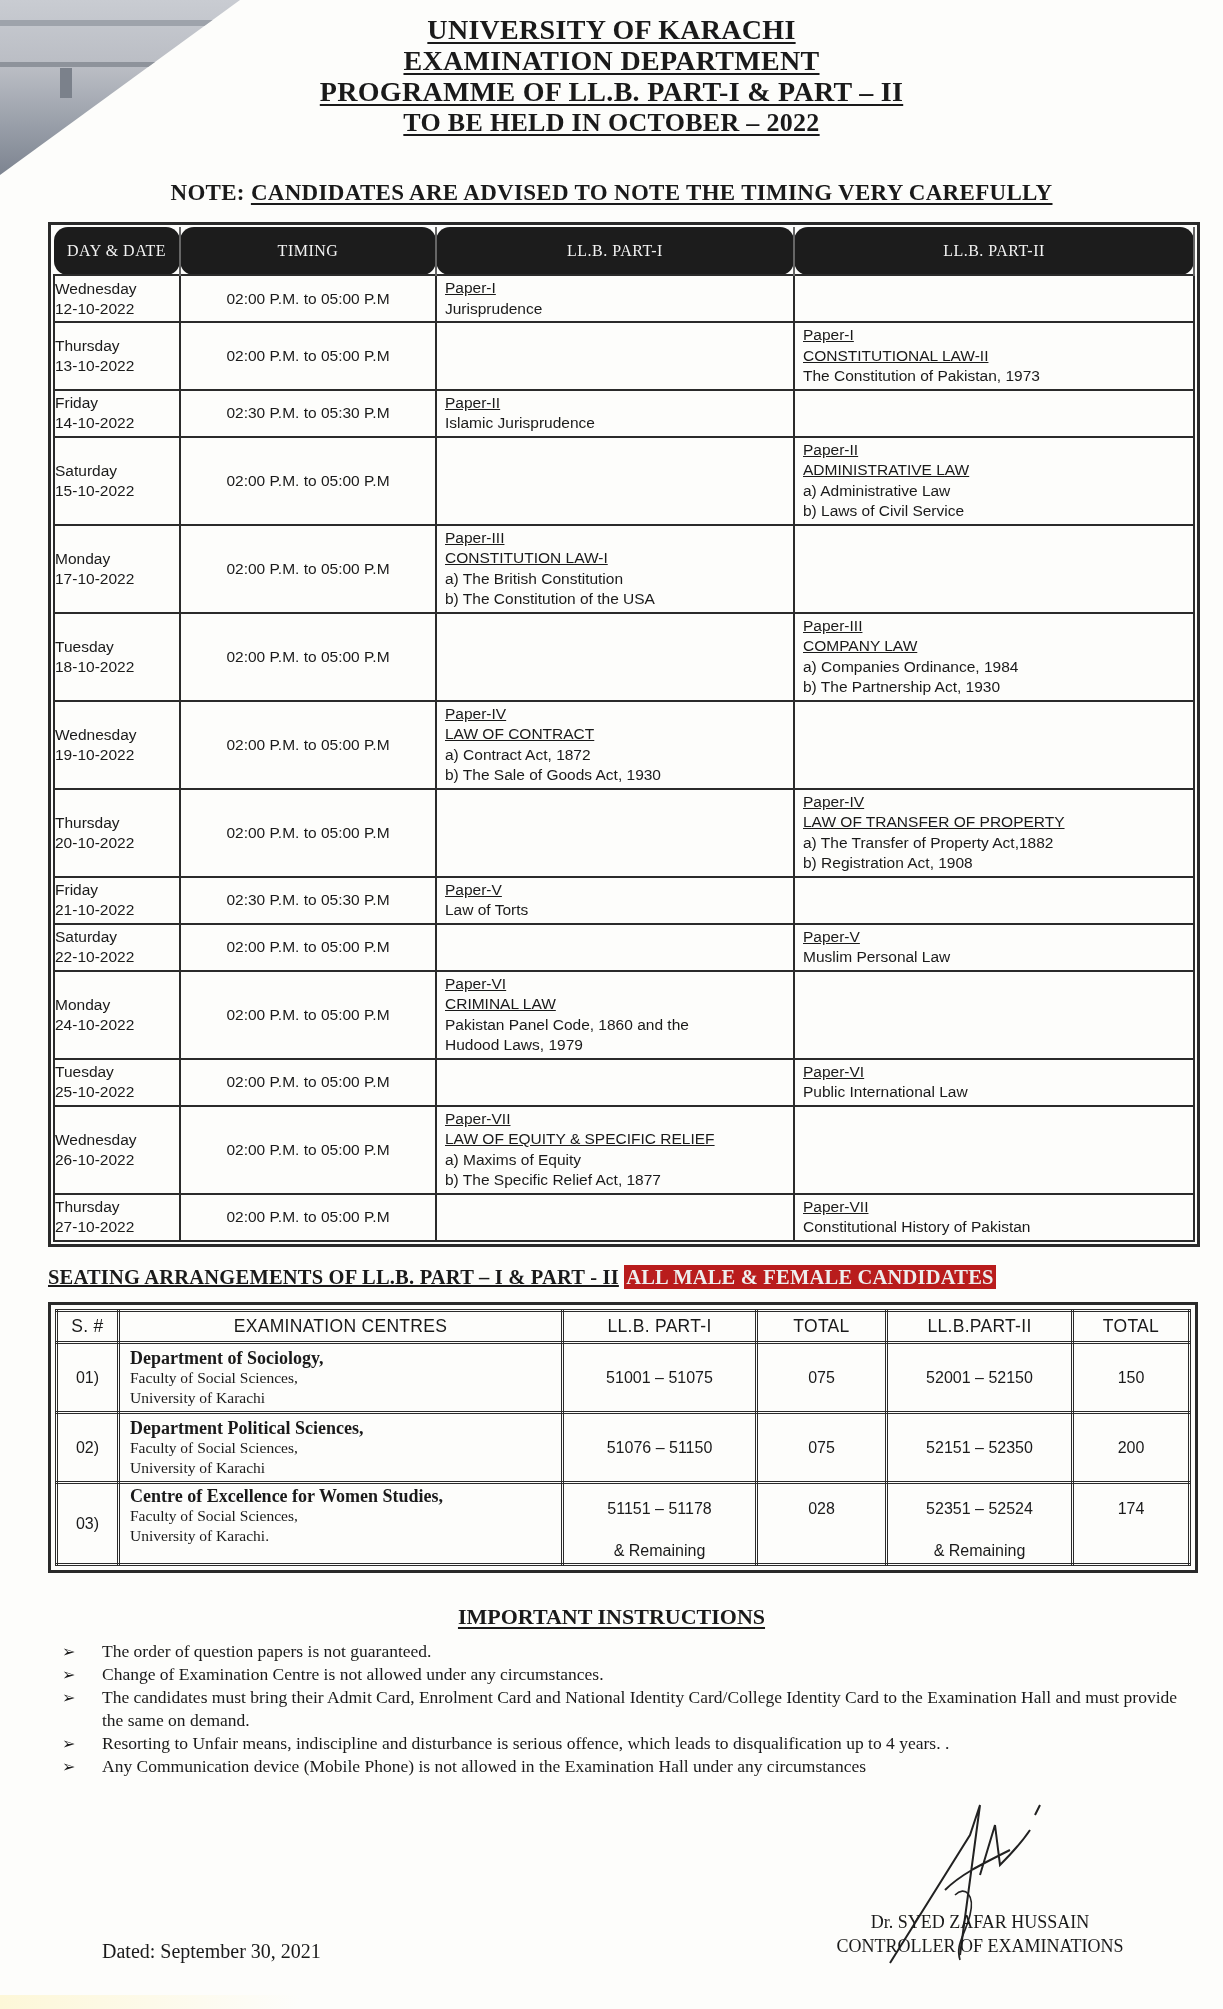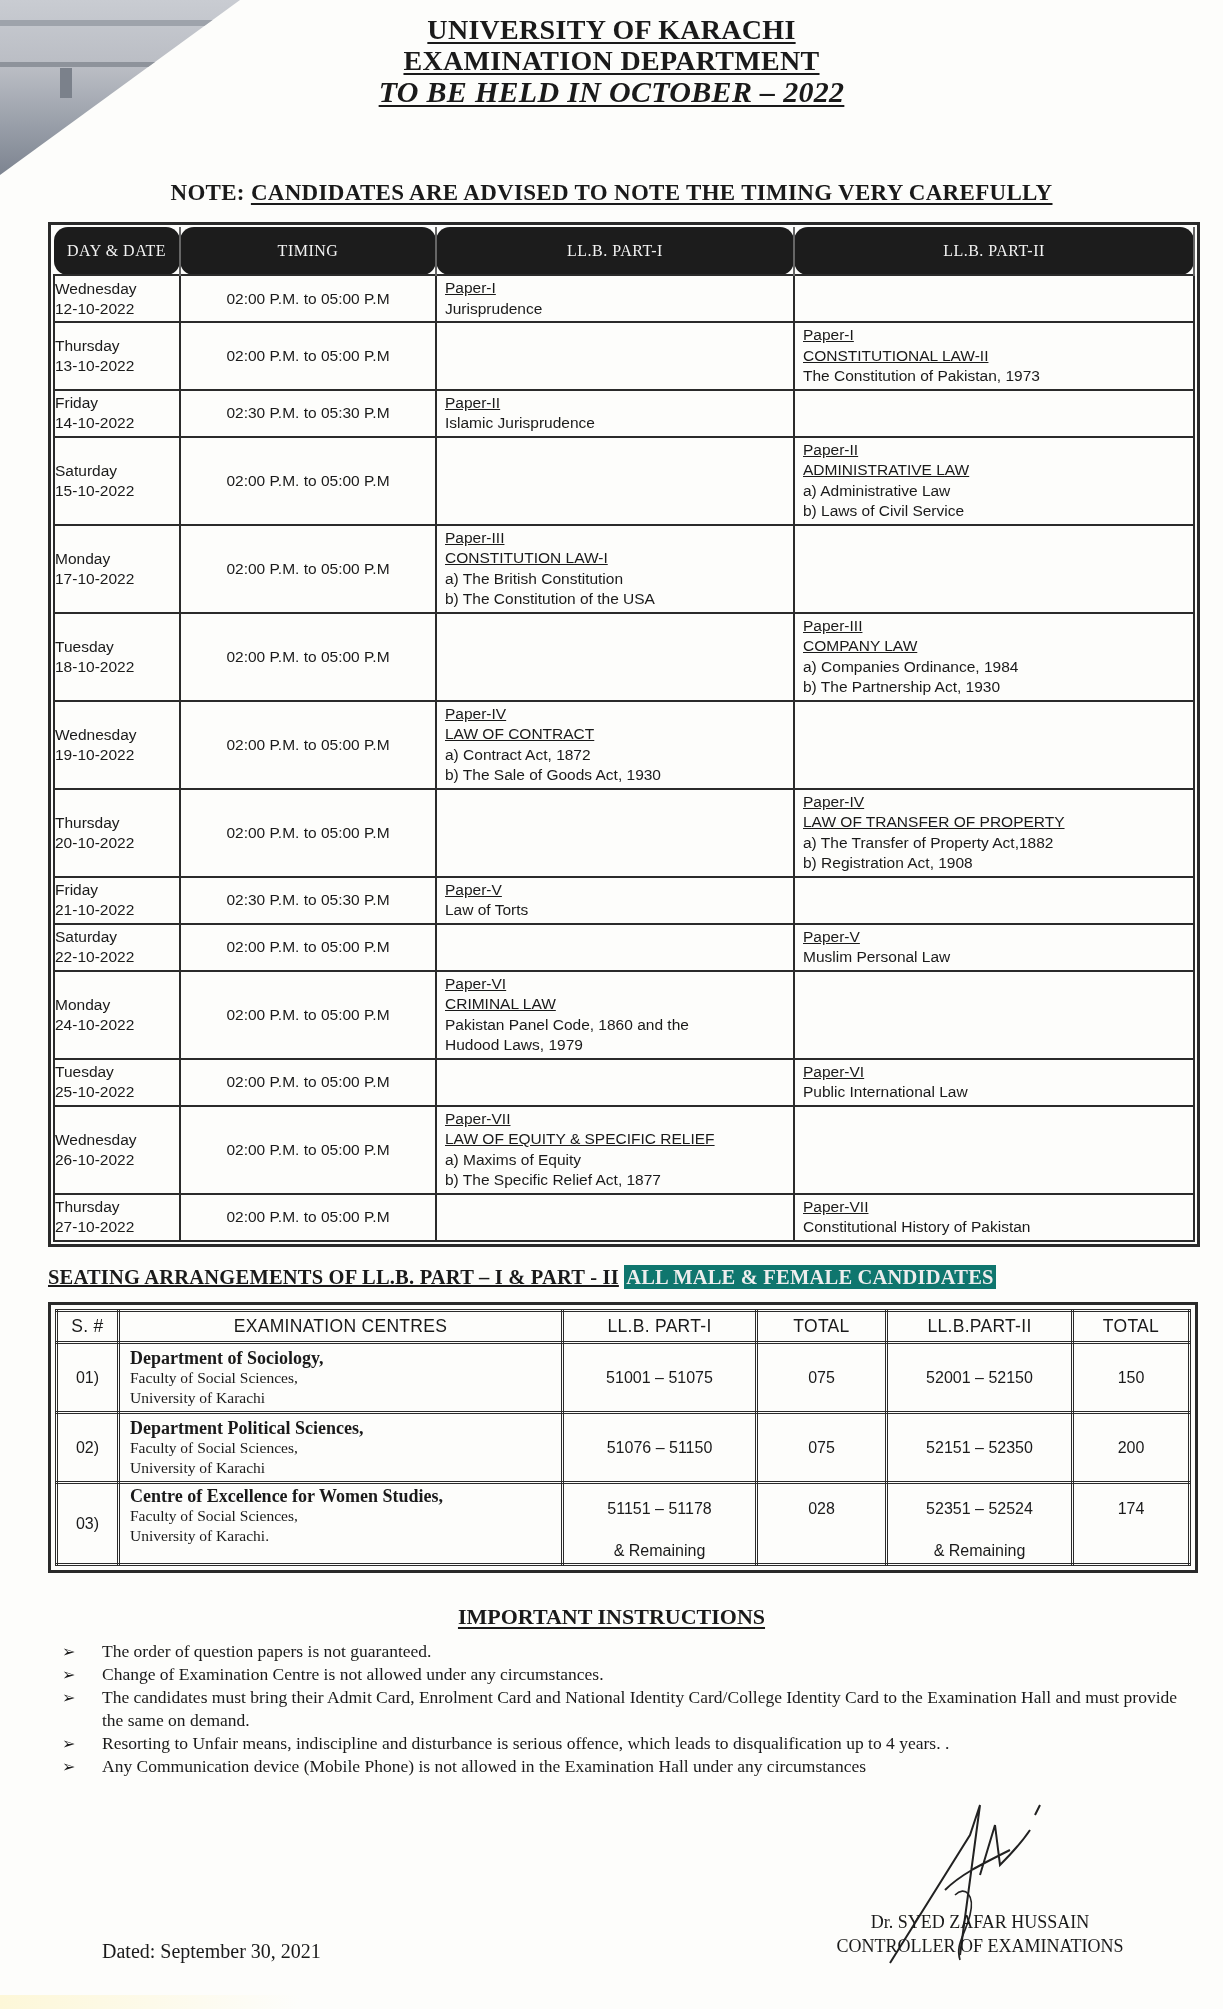--- a/index.html
+++ b/index.html
@@ -35,21 +35,21 @@
   td.day { text-align: left; line-height: 20px; }
   td.time { text-align: center; }
   td.paper { padding: 2px 8px; line-height: 20.5px; vertical-align: top; }
   .paper .pno { text-decoration: underline; display: block; }
   .paper .ptitle-u { text-decoration: underline; display: block; }
   .paper .pline { display: block; }
 
   .seat-title { position: absolute; left: 48px; top: 1266px; font-family: "Liberation Serif", serif;
     font-weight: bold; font-size: 20.5px; white-space: nowrap; letter-spacing: 0.2px; }
   .seat-title .u { text-decoration: underline; text-decoration-thickness: 2px; }
-  .seat-title .inv { background: #0f766e; color: #eeeeee; padding: 1px 2px; }
+  .seat-title .inv { background: #b91c1c; color: #eeeeee; padding: 1px 2px; }
 
   .seat-wrap { position: absolute; left: 48px; top: 1302px; width: 1150px;
     border: 3px solid #2a2a2a; padding: 4px; }
   table.seat { width: 100%; border-collapse: collapse; table-layout: fixed; }
   table.seat th, table.seat td { border: 3px double #2b2b2b; }
   table.seat th { font-size: 17.5px; font-weight: normal; height: 32px; letter-spacing: 0.3px; }
   table.seat td { font-size: 16px; text-align: center; }
   td.centre { text-align: left !important; padding: 2px 10px; font-family: "Liberation Serif", serif; line-height: 20px; }
   td.centre .cname { font-weight: bold; font-size: 18px; display: block; }
   td.centre .cline { font-size: 15.5px; display: block; }
@@ -78,21 +78,22 @@
 
 <div class="corner-photo">
   <div class="bar1"></div>
   <div class="bar2"></div>
   <div class="post"></div>
 </div>
 
 <div class="header">
   <div class="line"><span>UNIVERSITY OF KARACHI</span></div>
   <div class="line"><span>EXAMINATION DEPARTMENT</span></div>
-  <div class="line" style="font-size:30px;font-style:italic;"><span>TO BE HELD IN OCTOBER – 2022</span></div>
+  <div class="line"><span>PROGRAMME OF LL.B. PART-I &amp; PART – II</span></div>
+  <div class="line" style="font-size:26px;"><span>TO BE HELD IN OCTOBER – 2022</span></div>
 </div>
 
 <div class="note">
   <span>NOTE:</span>
   <span class="u">CANDIDATES ARE ADVISED TO NOTE THE TIMING VERY CAREFULLY</span>
 </div>
 
 <div class="sched-wrap">
   <table class="sched">
     <colgroup>

